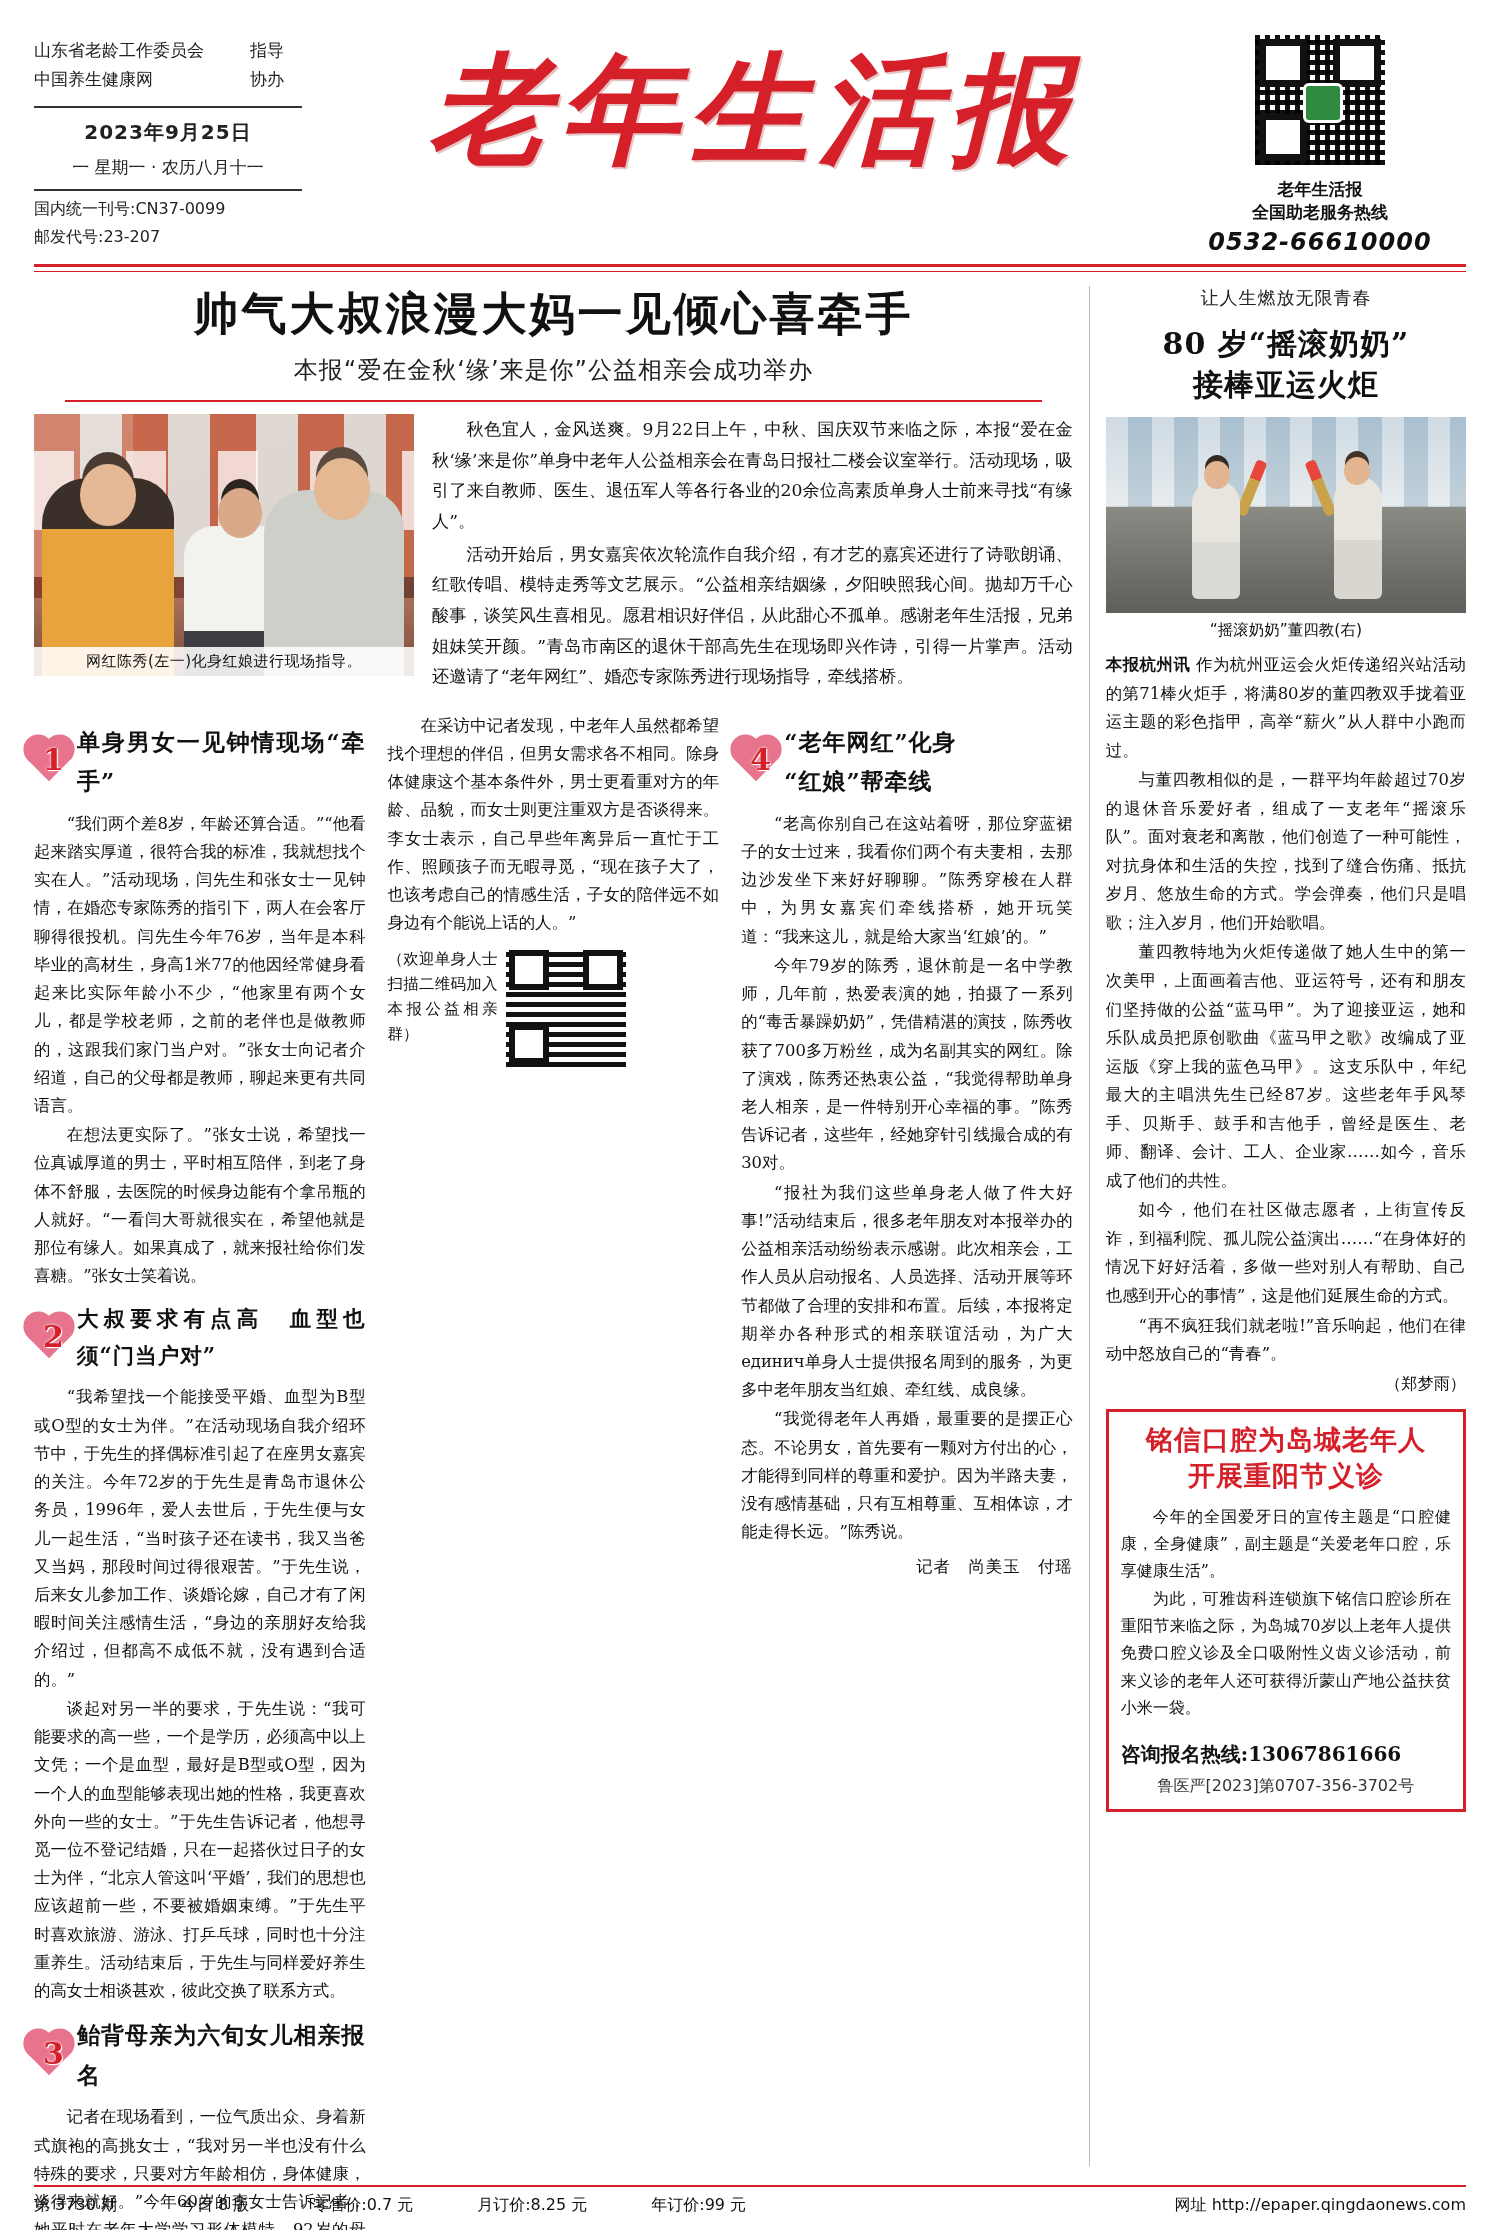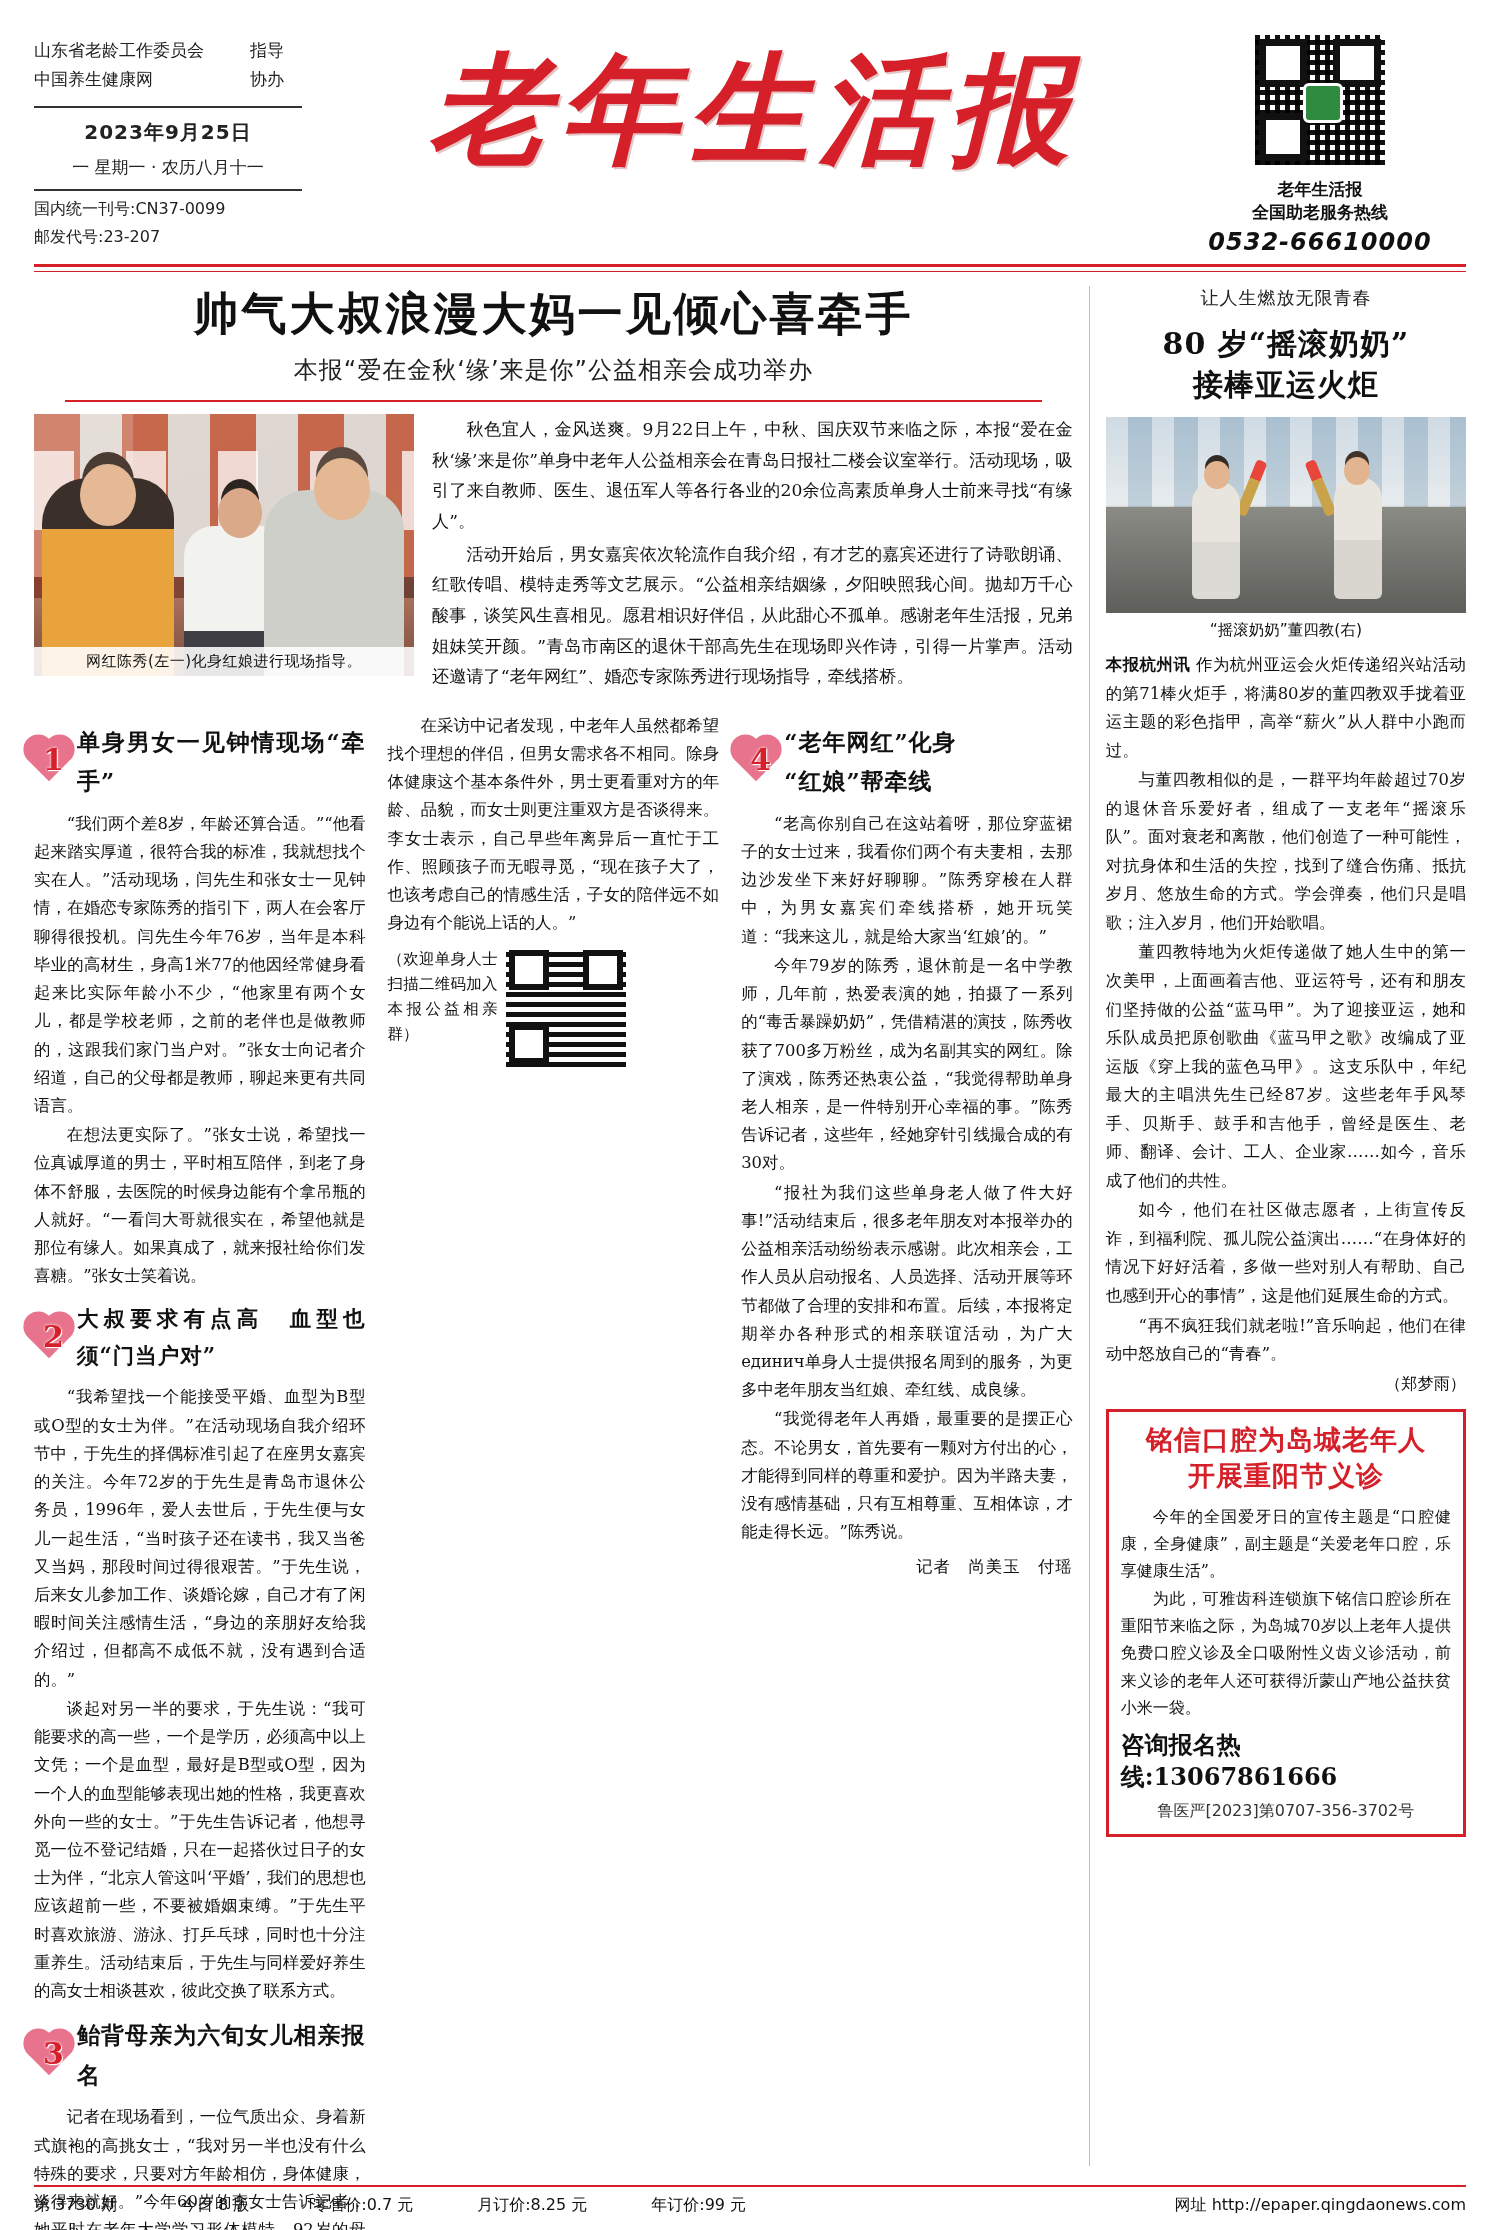--- a/index.html
+++ b/index.html
@@ -457,23 +457,23 @@
   }
   .ad-body {
     margin-top: 8px;
     font-family: "DejaVu Serif", "Liberation Serif", serif;
     font-size: 16px;
     line-height: 1.7;
     text-align: justify;
   }
   .ad-body p { margin: 0 0 1px 0; text-indent: 2em; }
   .ad-hotline {
-    margin-top: 8px;
-    font-family: "DejaVu Serif", "Liberation Serif", serif;
-    font-size: 24px;
+    margin-top: 20px;
+    font-family: "DejaVu Serif", "Liberation Serif", serif;
+    font-size: 20px;
     font-weight: bold;
     color: #111;
     letter-spacing: 0px;
   }
   .ad-legal {
     margin-top: 8px;
     font-size: 16px;
     color: #333;
     text-align: center;
   }

